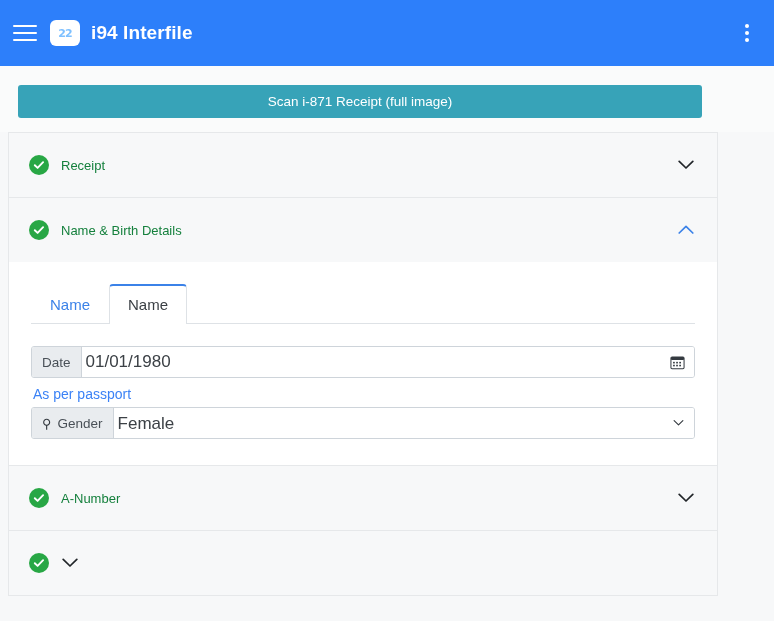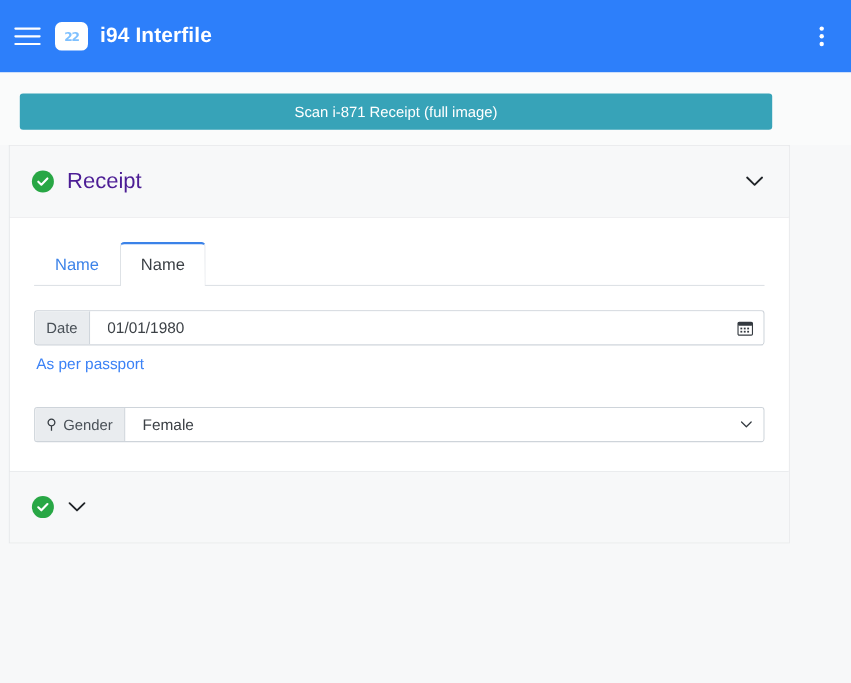--- a/index.html
+++ b/index.html
@@ -136,22 +136,22 @@
     border-radius: 50%;
     background: #28a745;
     display: inline-flex;
     align-items: center;
     justify-content: center;
     flex: 0 0 auto;
     margin-right: 12px;
   }
   .check-icon svg { display: block; }
   .acc-title {
-    font-size: 20px;
-    color: #4c1d95;
+    font-size: 13px;
+    color: #15803d;
     flex: 1 1 auto;
   }
   .chev {
     width: 18px;
     height: 18px;
     flex: 0 0 auto;
     display: flex;
     align-items: center;
     justify-content: center;
   }
@@ -208,43 +208,43 @@
     gap: 6px;
     padding: 0 10px;
     font-size: 13.5px;
     color: #495057;
     white-space: nowrap;
   }
   .ig-field {
     flex: 1 1 auto;
     border: none;
     outline: none;
-    padding: 0 16px;
-    font-size: 14px;
+    padding: 0 4px;
+    font-size: 17px;
     color: #3c4146;
     font-family: "Liberation Sans", sans-serif;
     background: #ffffff;
     min-width: 0;
   }
   .ig-btn {
     width: 34px;
     display: flex;
     align-items: center;
     justify-content: center;
     background: #ffffff;
     border: none;
     cursor: pointer;
     padding: 0;
   }
   .helper {
     font-size: 14px;
     color: #3b82f6;
     margin: 8px 0 0 2px;
   }
-  .field-block { margin-bottom: 32px; }
+  .field-block { margin-bottom: 5px; }
   .field-block:last-child { margin-bottom: 0; }
 
   select.ig-field {
     appearance: none;
     -webkit-appearance: none;
     background: #ffffff;
     cursor: pointer;
     padding-right: 26px;
   }
   .select-wrap {
@@ -306,20 +306,33 @@
         <span class="acc-title">Receipt</span>
         <span class="chev">
           <svg width="16" height="10" viewBox="0 0 16 10">
               <path d="M1.2 1.4 L8 8 L14.8 1.4" stroke="#212529" stroke-width="1.7" fill="none" stroke-linecap="round" stroke-linejoin="round"></path>
             </svg>
         </span>
       </div>
     </div>
 
     <div class="acc-item">
+      <div class="acc-header open">
+        <span class="check-icon">
+          <svg width="12" height="12" viewBox="0 0 12 12">
+              <path d="M1.8 6.2 L4.6 8.9 L10.1 3.2" stroke="#ffffff" stroke-width="1.9" fill="none" stroke-linecap="round" stroke-linejoin="round"></path>
+            </svg>
+        </span>
+        <span class="acc-title">Name &amp; Birth Details</span>
+        <span class="chev">
+          <svg width="16" height="10" viewBox="0 0 16 10">
+              <path d="M1.2 8 L8 1.4 L14.8 8" stroke="#3b82e8" stroke-width="1.7" fill="none" stroke-linecap="round" stroke-linejoin="round"></path>
+            </svg>
+        </span>
+      </div>
 
       <div class="acc-body">
 
         <div class="tabs">
           <div class="tab">Name</div>
           <div class="tab active">Name</div>
         </div>
 
         <div class="field-block">
           <div class="input-group">
@@ -356,30 +369,45 @@
                     <path d="M1 1.3 L6 6.2 L11 1.3" stroke="#343a40" stroke-width="1.3" fill="none" stroke-linecap="round" stroke-linejoin="round"></path>
                   </svg>
               </span>
             </span>
           </div>
         </div>
 
       </div>
     </div>
 
-
     <div class="acc-item">
       <div class="acc-header">
         <span class="check-icon">
           <svg width="12" height="12" viewBox="0 0 12 12">
               <path d="M1.8 6.2 L4.6 8.9 L10.1 3.2" stroke="#ffffff" stroke-width="1.9" fill="none" stroke-linecap="round" stroke-linejoin="round"></path>
             </svg>
         </span>
+        <span class="acc-title">A-Number</span>
         <span class="chev">
           <svg width="16" height="10" viewBox="0 0 16 10">
               <path d="M1.2 1.4 L8 8 L14.8 1.4" stroke="#212529" stroke-width="1.7" fill="none" stroke-linecap="round" stroke-linejoin="round"></path>
             </svg>
         </span>
       </div>
     </div>
 
+    <div class="acc-item">
+      <div class="acc-header">
+        <span class="check-icon">
+          <svg width="12" height="12" viewBox="0 0 12 12">
+              <path d="M1.8 6.2 L4.6 8.9 L10.1 3.2" stroke="#ffffff" stroke-width="1.9" fill="none" stroke-linecap="round" stroke-linejoin="round"></path>
+            </svg>
+        </span>
+        <span class="chev">
+          <svg width="16" height="10" viewBox="0 0 16 10">
+              <path d="M1.2 1.4 L8 8 L14.8 1.4" stroke="#212529" stroke-width="1.7" fill="none" stroke-linecap="round" stroke-linejoin="round"></path>
+            </svg>
+        </span>
+      </div>
+    </div>
+
   </div>
 </div>
 
 </body></html>

